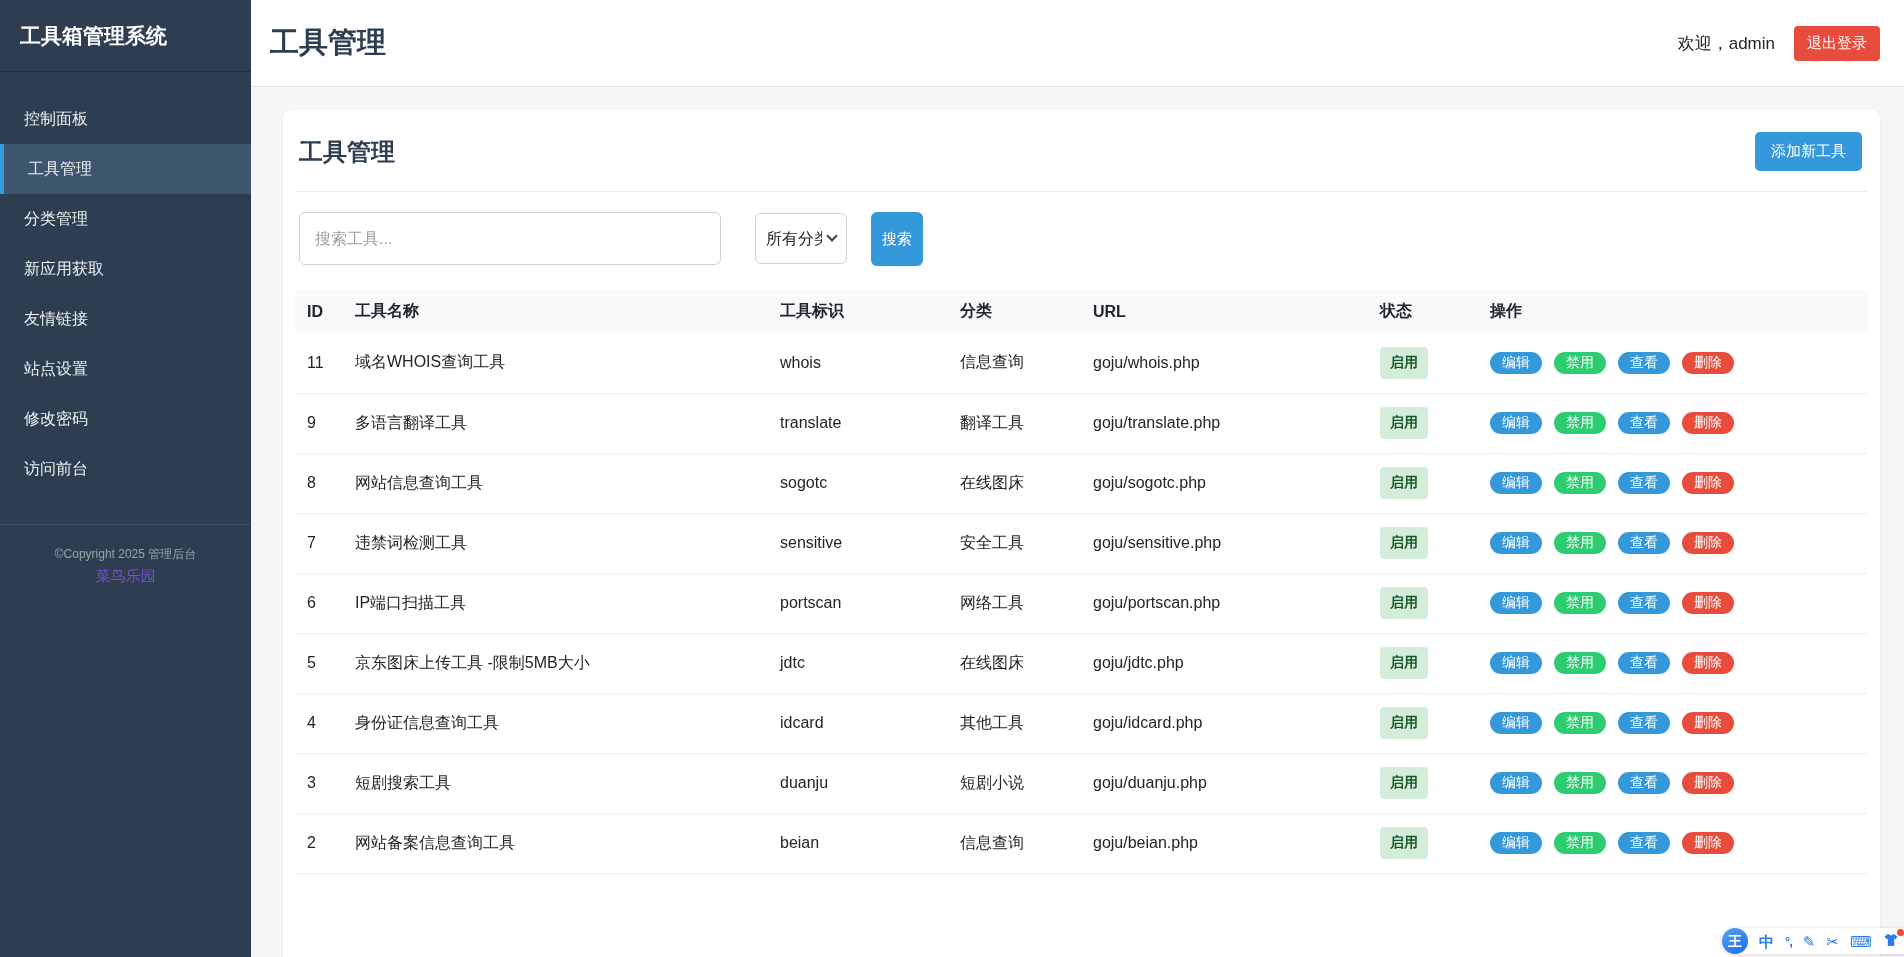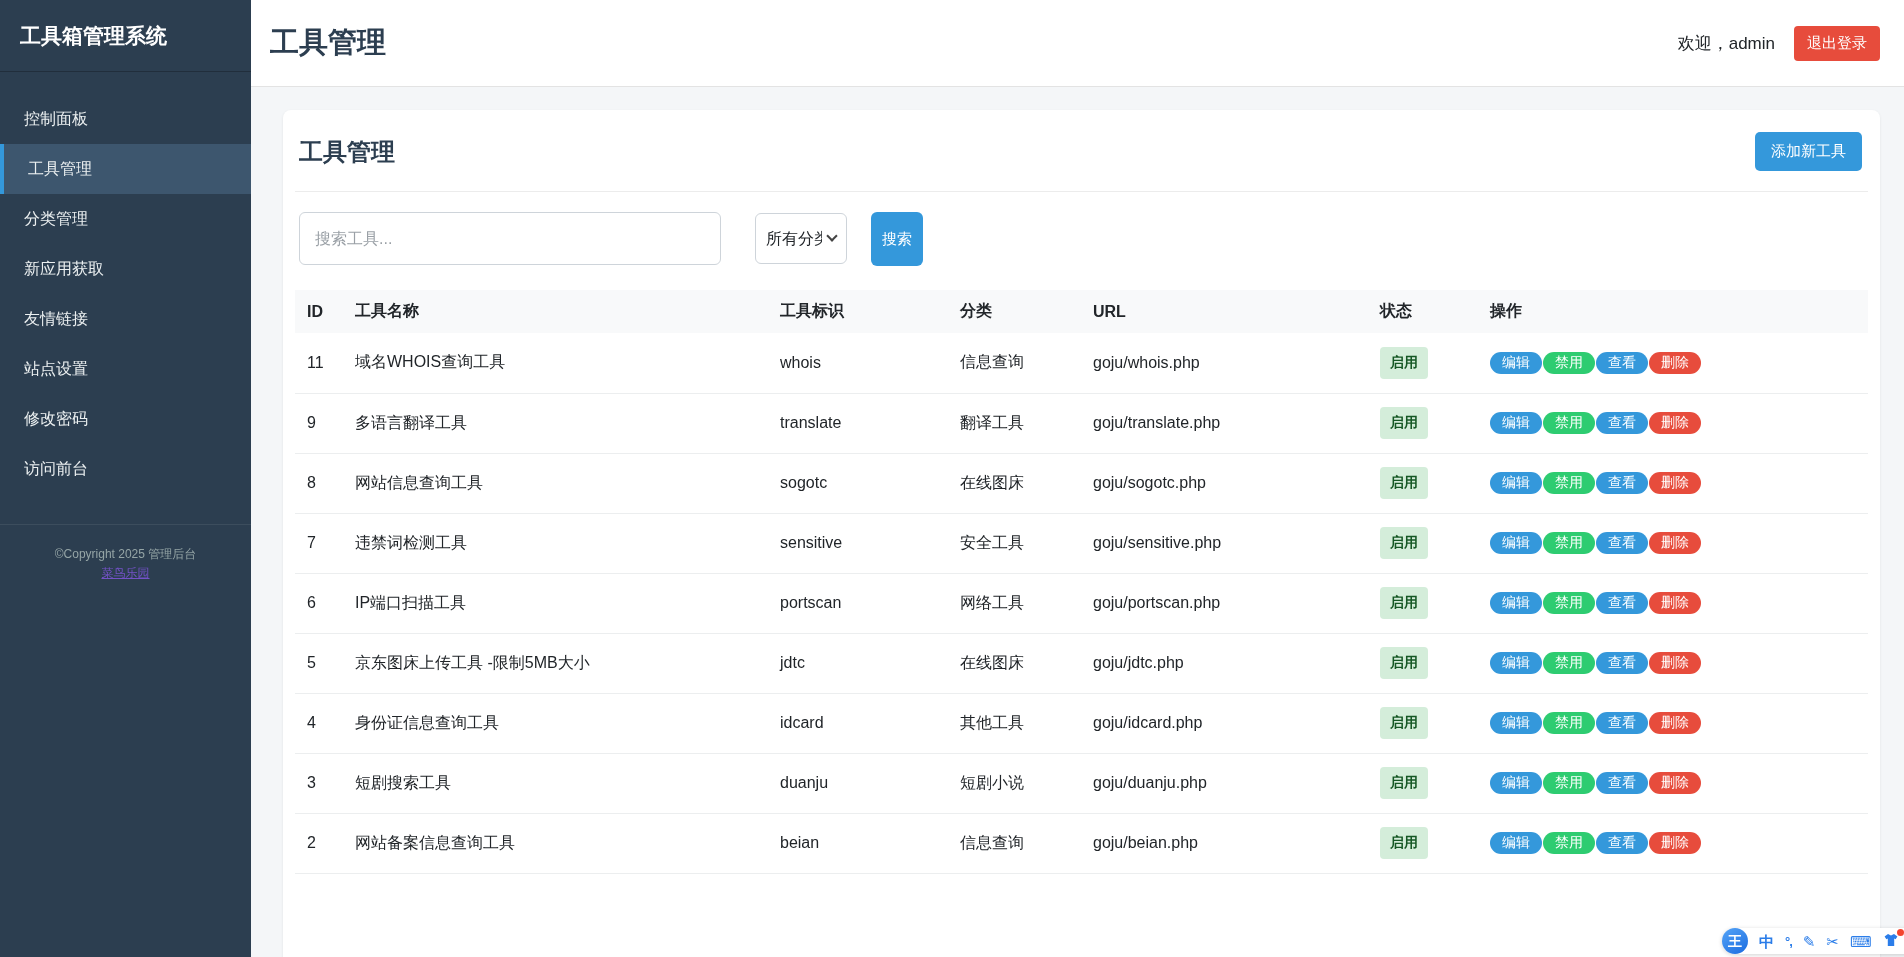--- a/index.html
+++ b/index.html
@@ -29,21 +29,21 @@
   .nav-item.active {
     background:var(--sidebarActive);
     border-left-color:var(--accent);
     padding-left:24px;
   }
   .sidebar-footer {
     margin-top:30px; padding:20px 10px 0 10px;
     border-top:1px solid rgba(255,255,255,0.08);
     text-align:center; font-size:12px; color:#95a5a6; line-height:1.6;
   }
-  .sidebar-footer a { color:#7452c8; text-decoration:underline; cursor:pointer; font-size:12px; }
+  .sidebar-footer a { color:#7452c8; cursor:pointer; font-size:15px; }
   
   .main { margin-left:251px; height:957px; }
   .topbar {
     height:87px; background:#fff; border-bottom:1px solid #e3e3e3;
     display:flex; align-items:center; justify-content:space-between;
     padding:0 24px 0 19px;
   }
   .page-title { font-size:29px; font-weight:bold; color:#2c3e50; }
   .topbar-right { display:flex; align-items:center; gap:19px; }
   .welcome { font-size:17px; color:#212529; }
@@ -89,21 +89,21 @@
   thead th {
     background:#f8f9fa; text-align:left; font-weight:bold; color:#212529;
     padding:11px 12px; white-space:nowrap;
   }
   tbody td { height:60px; padding:0 12px; border-bottom:1px solid #eceeef; white-space:nowrap; }
   .badge-enabled {
     display:inline-block; background:var(--badgeBg); color:var(--badgeText);
     font-size:14px; font-weight:600; padding:7px 10px; border-radius:4px;
   }
   .row-btn {
-    display:inline-block; margin-right:1px; padding:2px 12px; border-radius:16px;
+    display:inline-block; margin-right:12px; padding:2px 12px; border-radius:16px;
     font-size:14px; color:#fff;
   }
   .row-btn.blue { background:var(--accent); }
   .row-btn.green { background:var(--green); }
   .row-btn.red { background:var(--red); }
   
   .ime-bar {
     position:fixed; left:1722px; top:928px; height:26px; width:210px;
     background:#fff; border-radius:14px; box-shadow:0 1px 4px rgba(0,0,0,0.18);
     display:flex; align-items:center; gap:11px; padding-right:8px; z-index:50;

